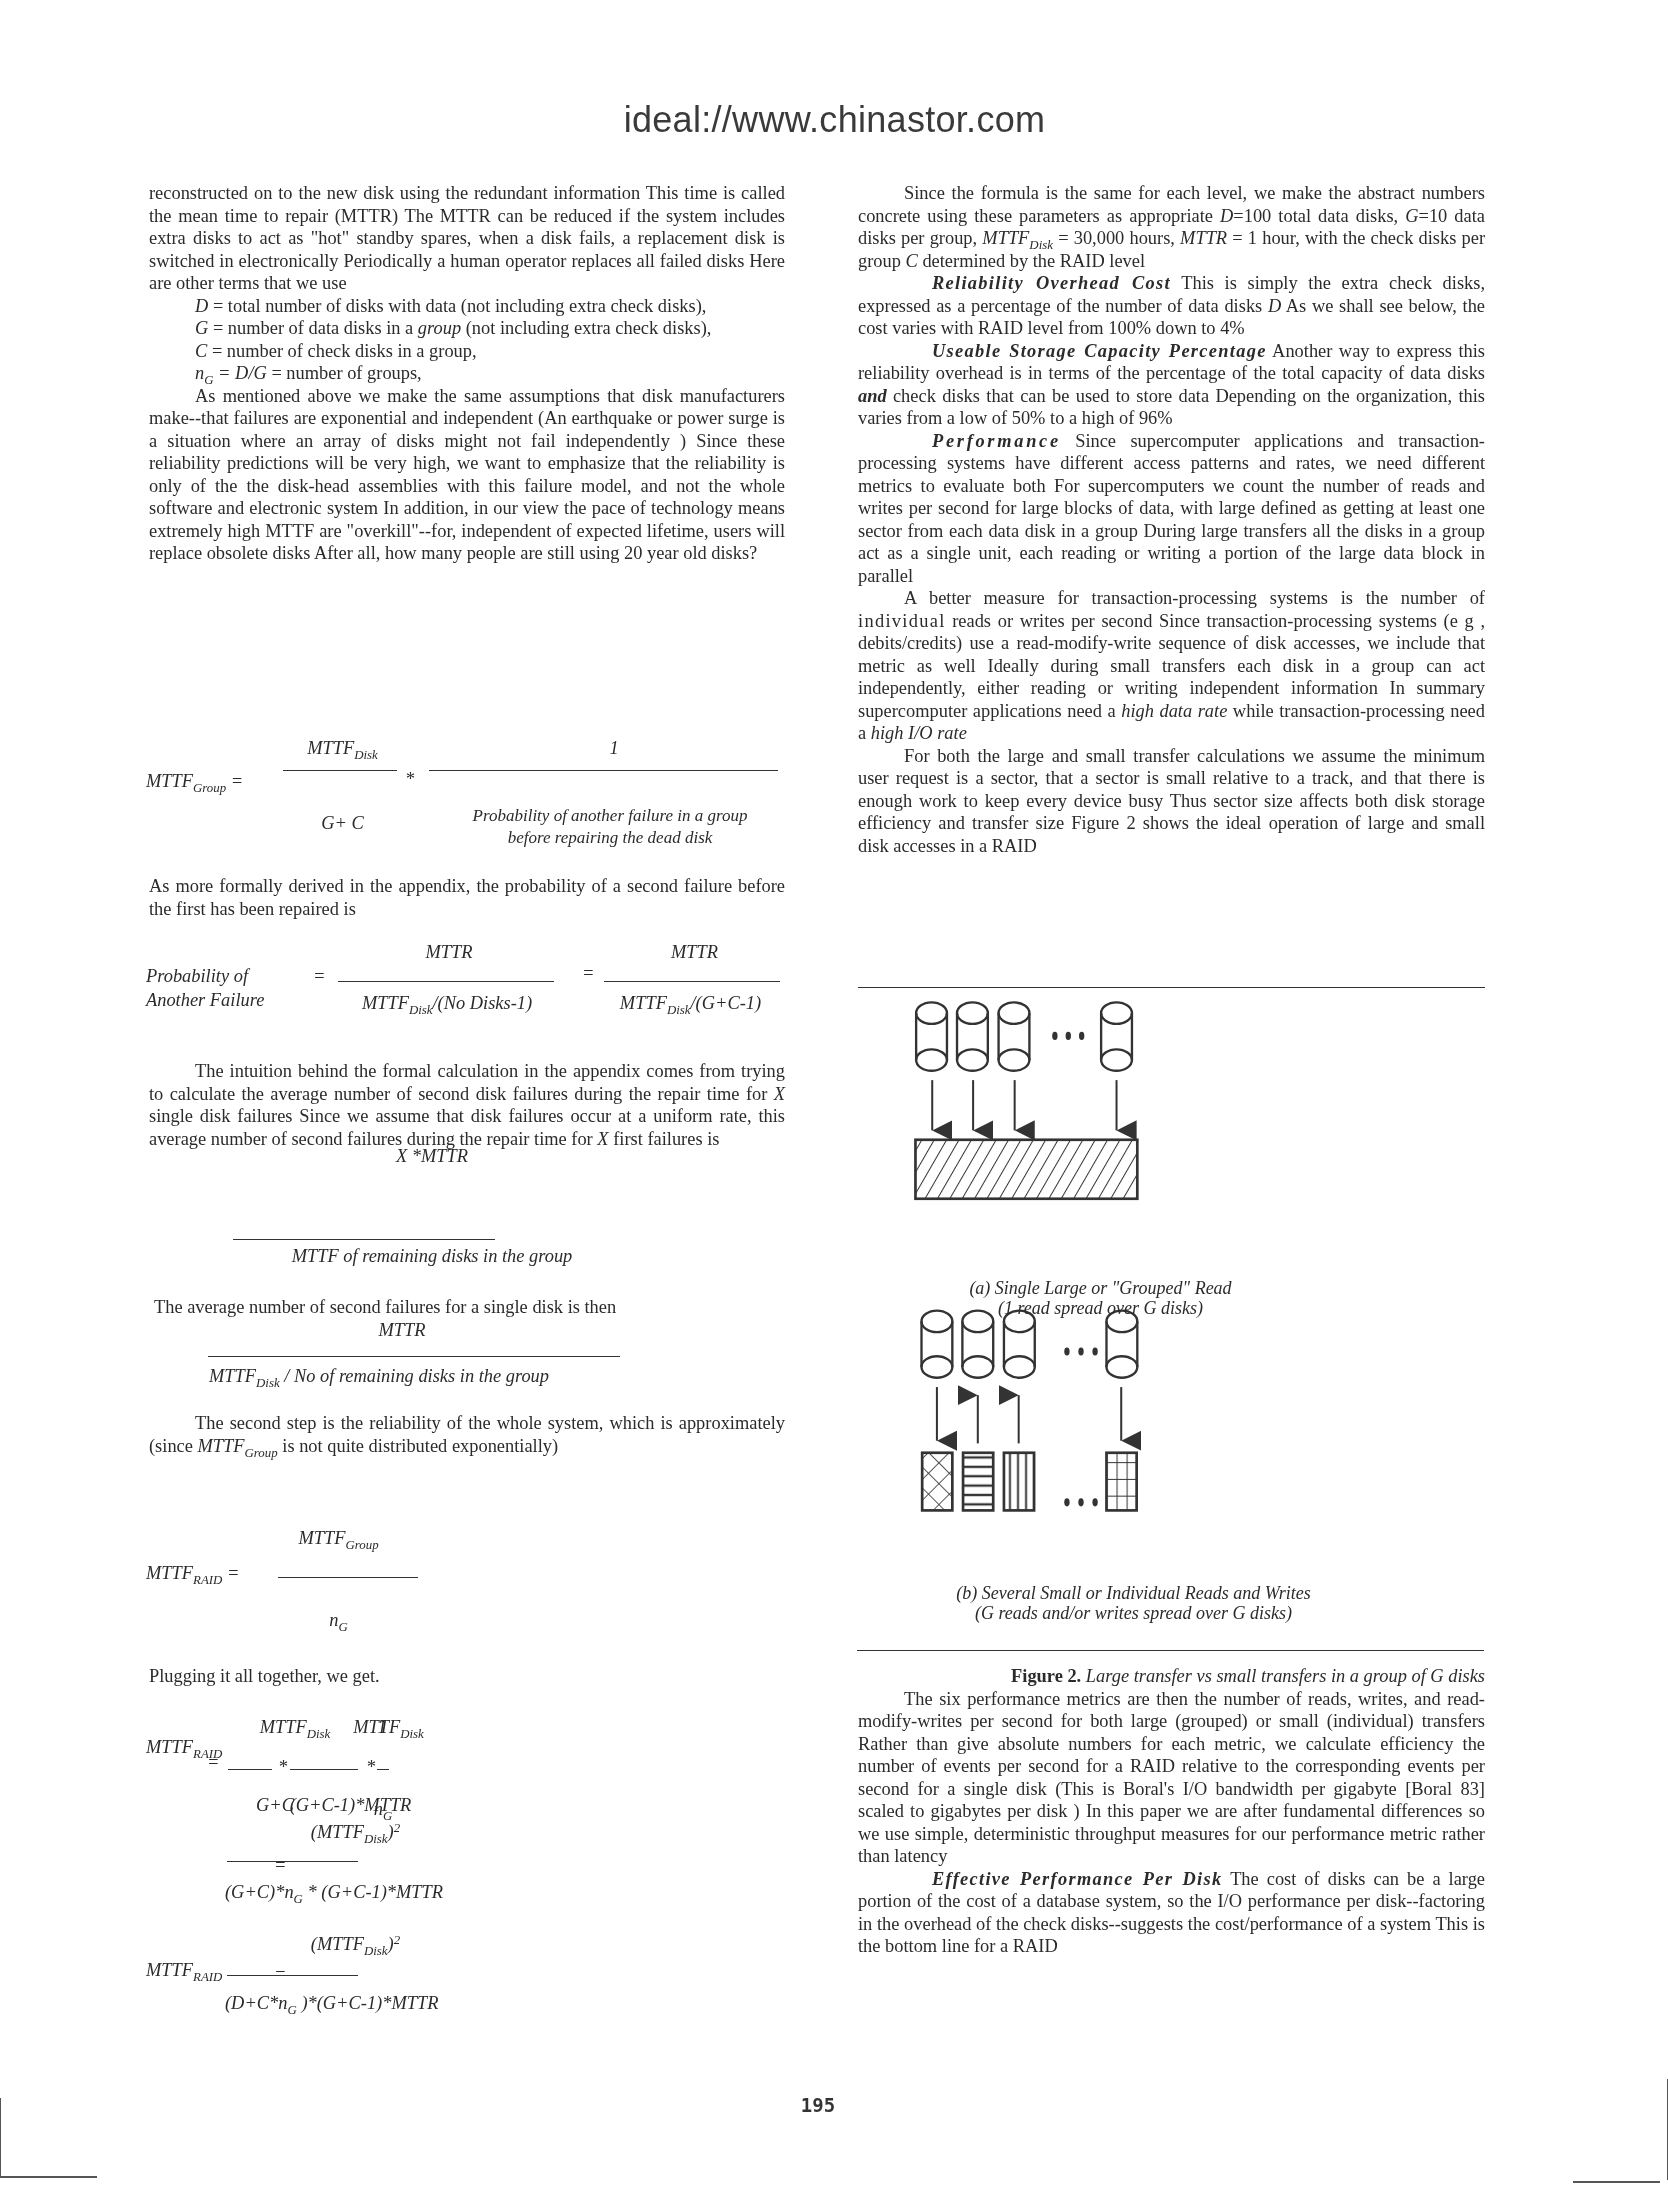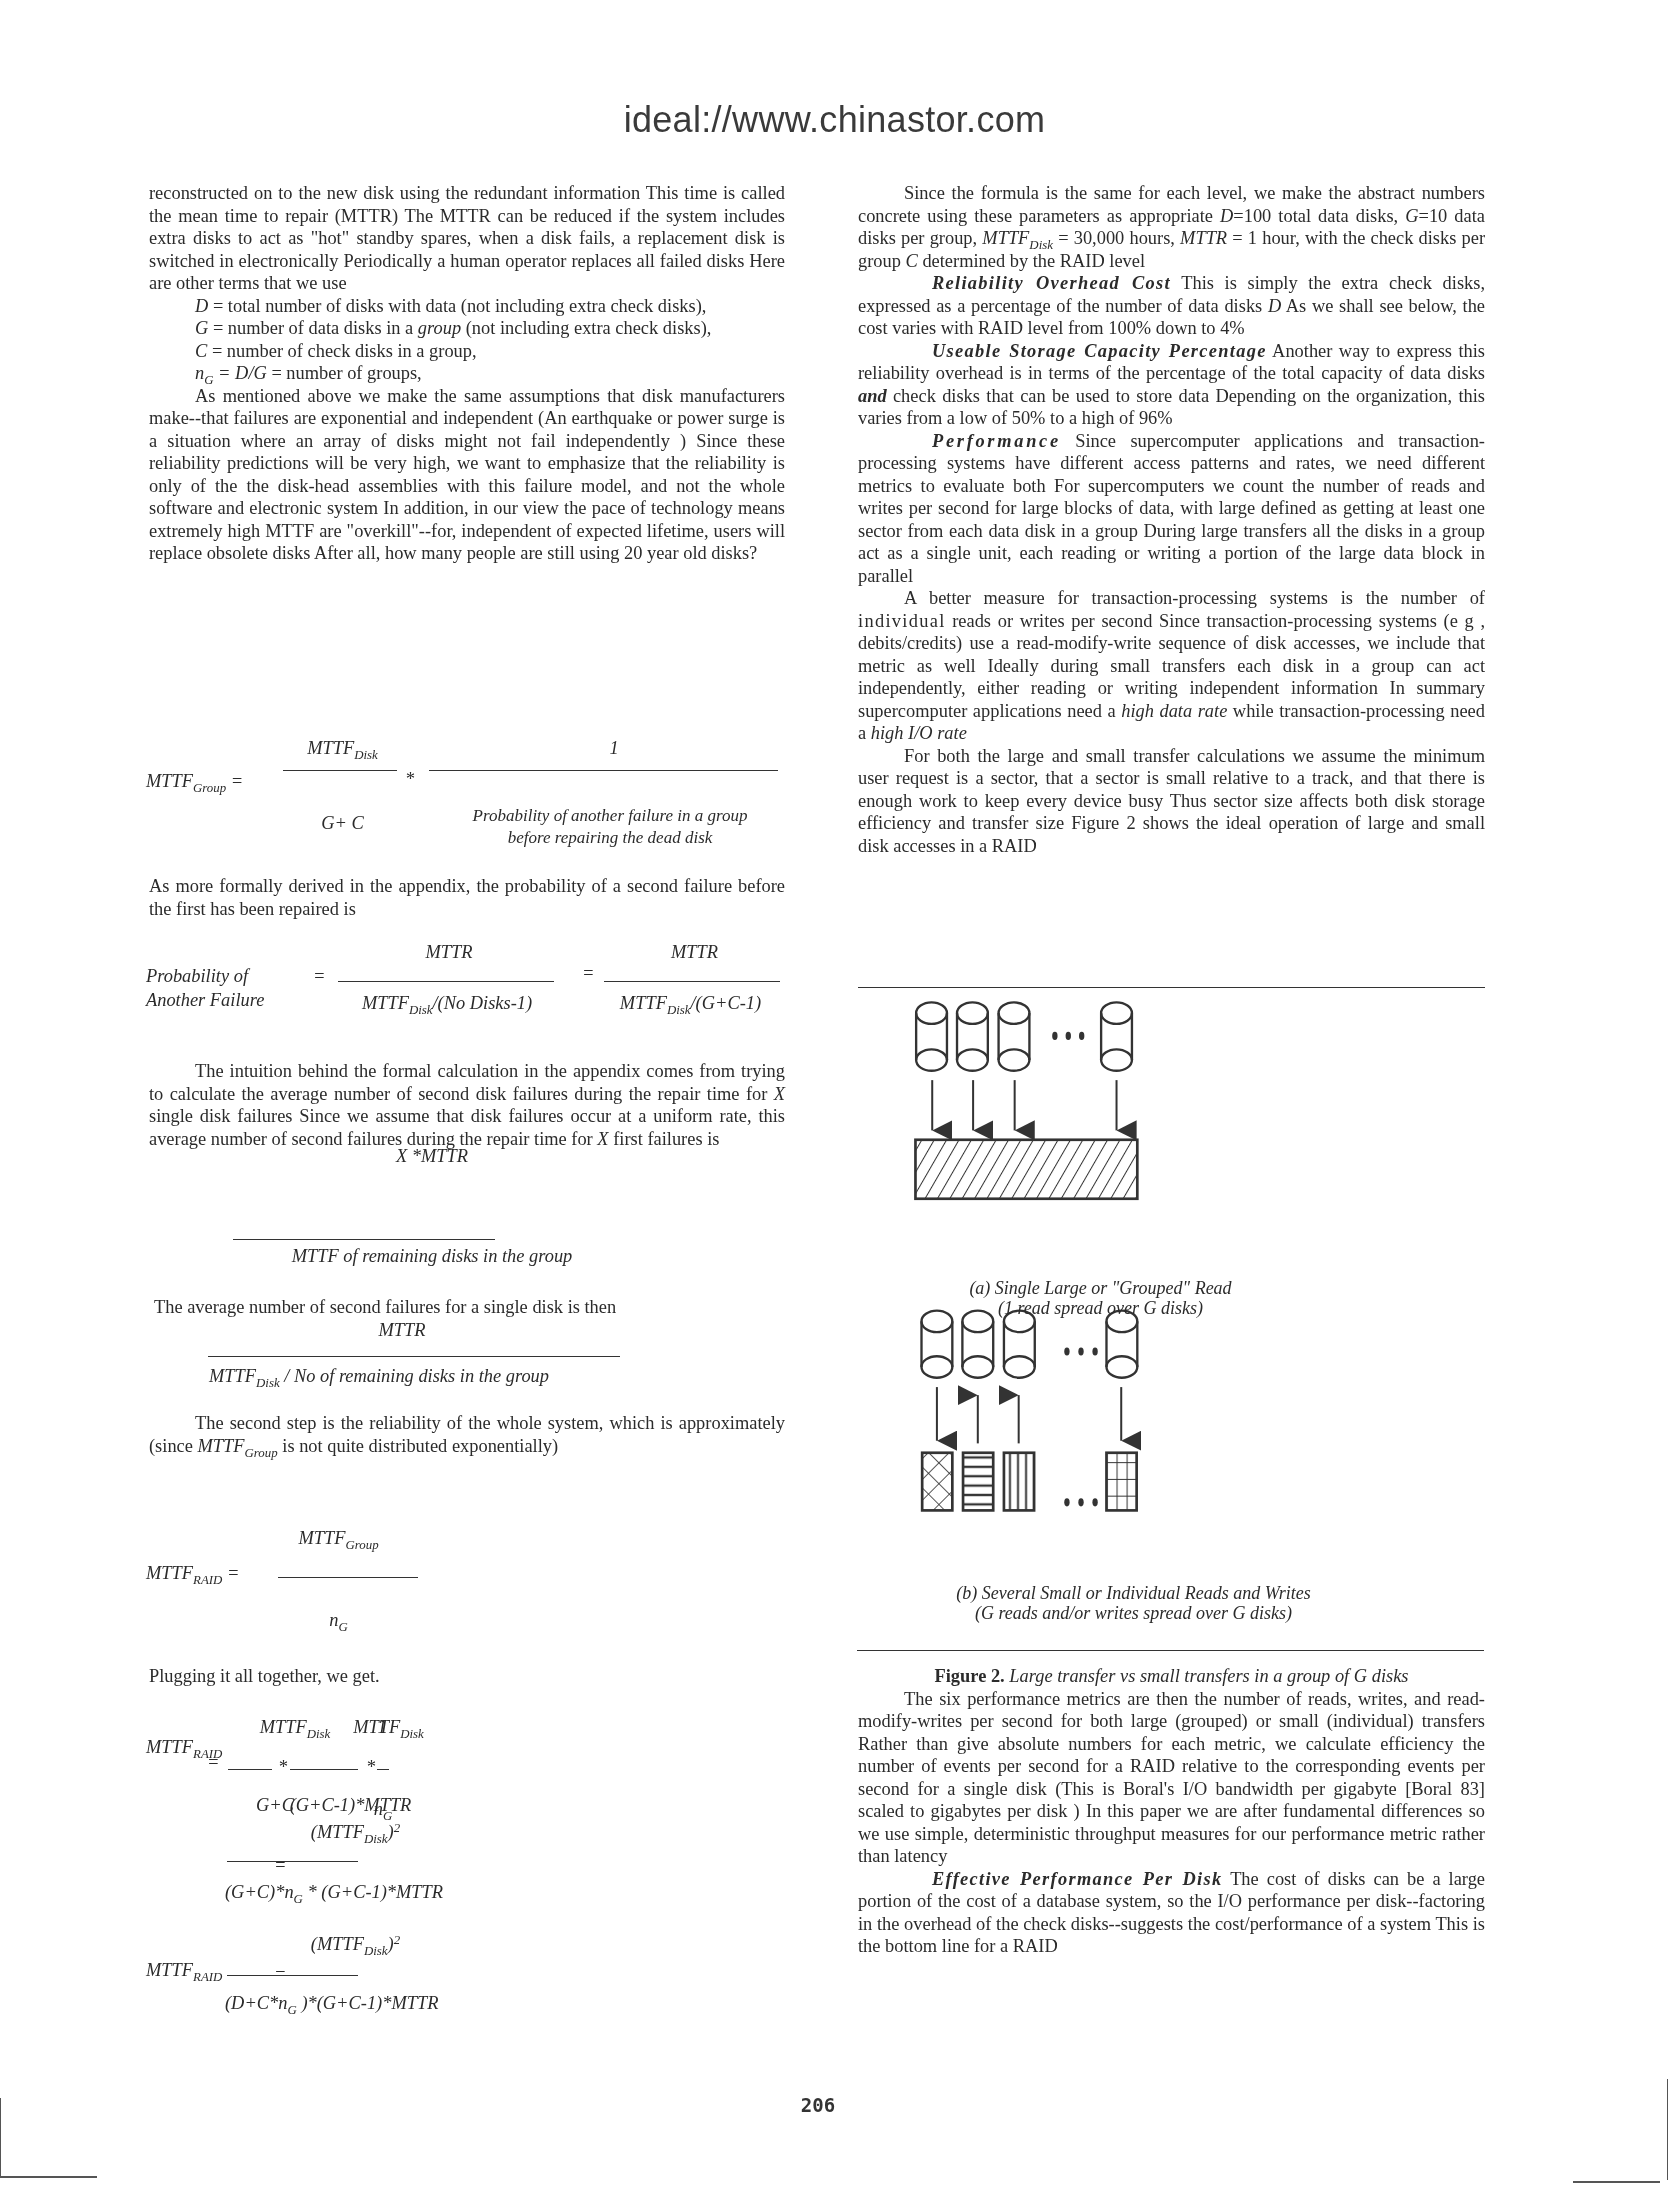--- a/index.html
+++ b/index.html
@@ -268,24 +268,24 @@
 </div>
 
 <div class="figcap" style="left:872px; top:1583px; width:523px;">
   <div>(b) Several Small or Individual Reads and Writes</div>
   <div>(G reads and/or writes spread over G disks)</div>
 </div>
 
 <div class="rule" style="left:857px; top:1650px; width:627px;"></div>
 
 <div class="col right-col" style="top:1665px;">
-  <p style="text-align:center;"><span style="font-weight:bold">Figure 2.</span> <span class="em">Large transfer vs small transfers in a group of G disks</span></p>
+  <p style="text-align:right;"><span style="font-weight:bold">Figure 2.</span> <span class="em">Large transfer vs small transfers in a group of G disks</span></p>
   <p class="indent">The six performance metrics are then the number of reads, writes, and read-modify-writes per second for both large (grouped) or small (individual) transfers Rather than give absolute numbers for each metric, we calculate efficiency the number of events per second for a RAID relative to the corresponding events per second for a single disk (This is Boral's I/O bandwidth per gigabyte [Boral 83] scaled to gigabytes per disk ) In this paper we are after fundamental differences so we use simple, deterministic throughput measures for our performance metric rather than latency</p>
   <p class="indent"><span class="bi">Effective Performance Per Disk</span><span> The cost of disks can be a large portion of the cost of a database system, so the I/O performance per disk--factoring in the overhead of the check disks--suggests the cost/performance of a system This is the bottom line for a RAID</span></p>
 </div>
 
-<div class="pagenum">206</div>
+<div class="pagenum">195</div>
 
 <div class="scan" style="left:0; top:2098px; width:1.3px; height:80px; border-left-width:1.3px;"></div>
 <div class="scan" style="left:0; top:2176px; width:97px; height:0; border-top-width:2px;"></div>
 <div class="scan" style="left:1667px; top:2079px; width:0; height:101px; border-left-width:1.3px;"></div>
 <div class="scan" style="left:1573px; top:2181px; width:87px; height:0; border-top-width:2px;"></div>
 
 
 </body></html>

